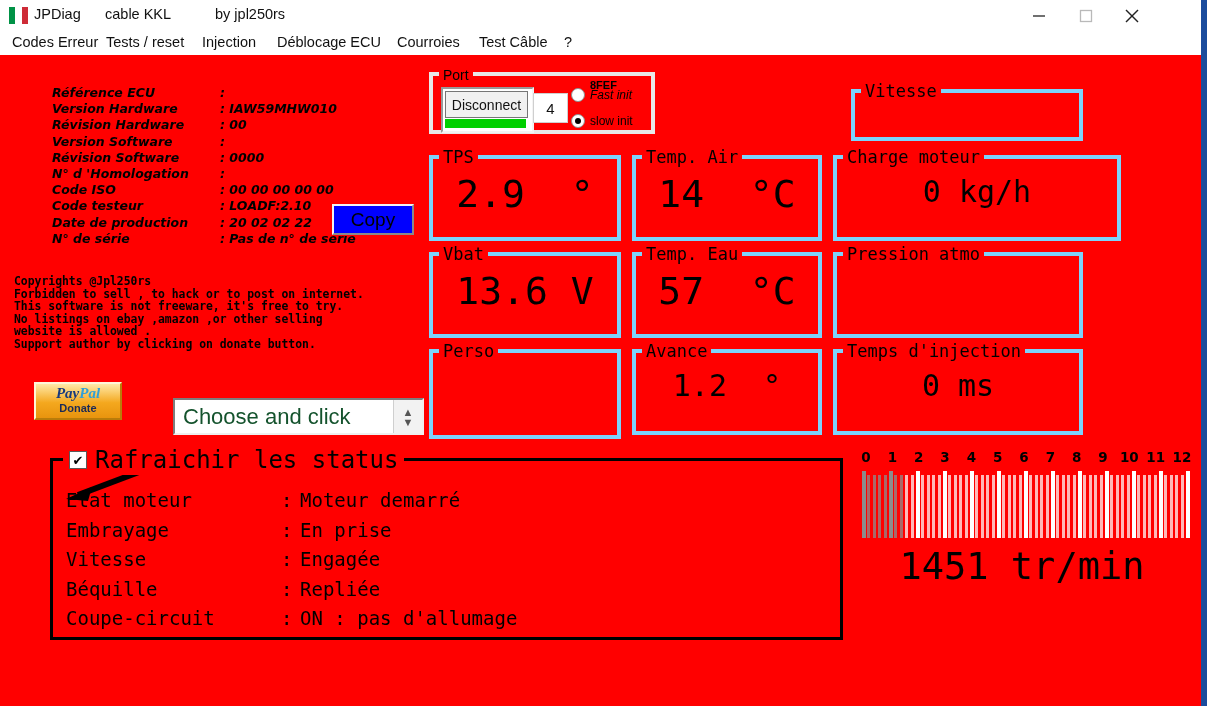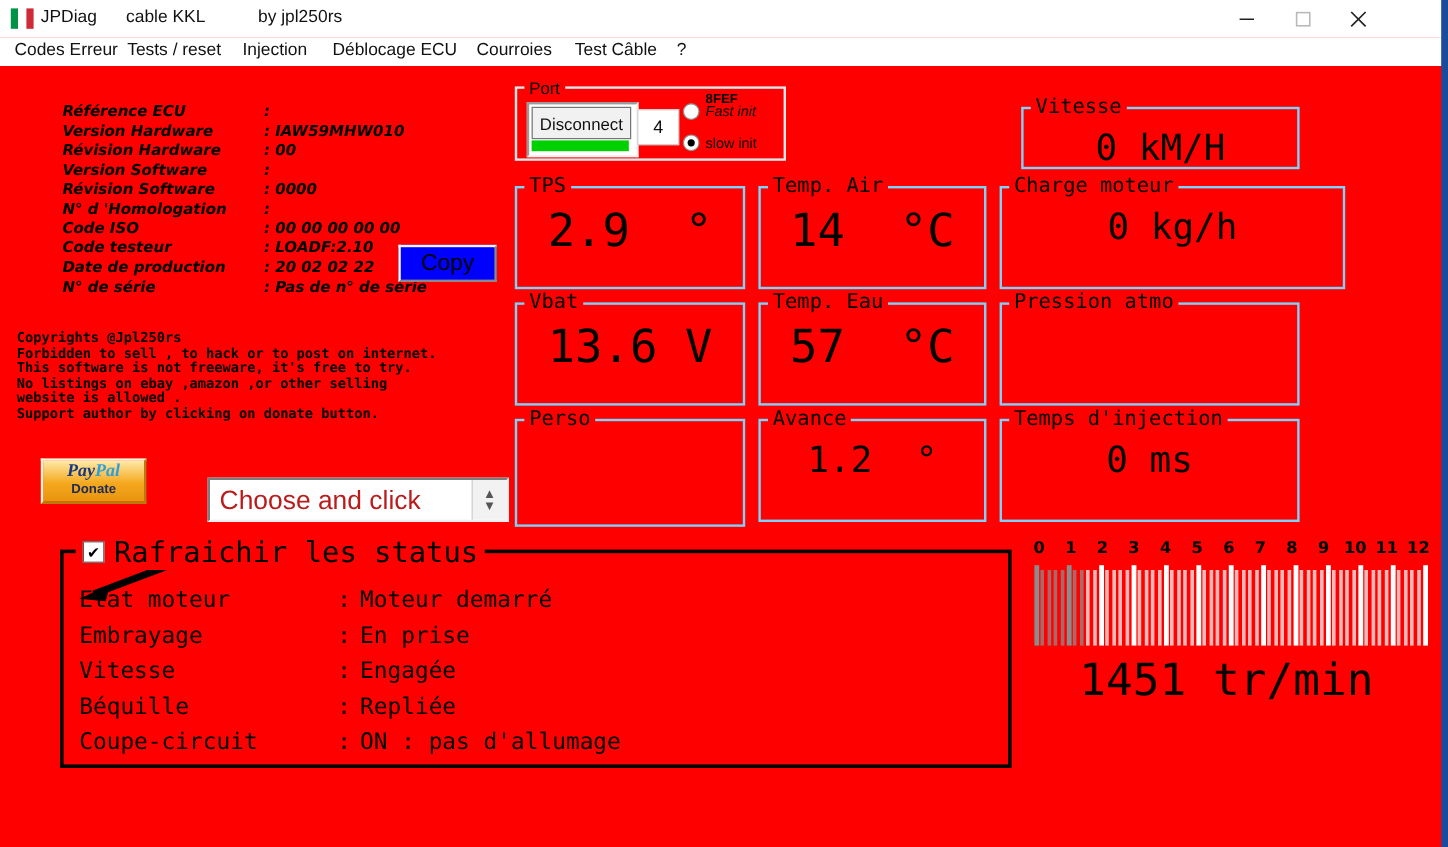--- a/index.html
+++ b/index.html
@@ -122,33 +122,33 @@
 
   
   #choose-combo{
     position:absolute;left:173px;top:341px;width:247px;height:33px;
     background:#ffffff;
     border:2px solid;border-color:#7d7d7d #efefef #efefef #7d7d7d;
     display:flex;align-items:center;cursor:pointer;
   }
   #choose-text{
     flex:1;padding-left:8px;
-    font-family:"Liberation Sans",sans-serif;font-size:22px;color:#b91c1c;
+    font-family:"Liberation Sans",sans-serif;font-size:22px;color:#14532d;
     white-space:nowrap;overflow:hidden;
   }
   #choose-spin{
     width:28px;height:100%;background:#f2f2f2;border-left:1px solid #cfcfcf;
     display:flex;flex-direction:column;align-items:center;justify-content:center;
     color:#555;font-size:11px;line-height:10px;
   }
 
   
   .grp{
     position:absolute;
-    border:2px solid #7dd3fc;
+    border:4px solid #7dd3fc;
     box-sizing:border-box;
   }
   .grp>.cap{
     position:absolute;left:6px;top:-11px;height:18px;
     background:#ff0000;padding:0 4px;
     font-family:"DejaVu Sans Mono",monospace;
     font-size:17px;line-height:18px;color:#000;white-space:nowrap;
   }
   .grp>.val{
     position:absolute;left:0;right:0;
@@ -393,21 +393,20 @@
       <div class="grp" style="left: 429px; top: 98px; width: 192px; height: 86px;">
         <div class="cap">TPS</div>
         <div class="val big">2.9  °</div>
       </div>
       <div class="grp" style="left: 632px; top: 98px; width: 190px; height: 86px;">
         <div class="cap">Temp. Air</div>
         <div class="val big">14  °C</div>
       </div>
       <div class="grp" style="left: 851px; top: 32px; width: 232px; height: 52px;">
         <div class="cap">Vitesse</div>
-        <div class="val med">0 kM/H</div>
       </div>
       <div class="grp" style="left: 833px; top: 98px; width: 288px; height: 86px;">
         <div class="cap">Charge moteur</div>
         <div class="val med">0 kg/h</div>
       </div>
       <div class="grp" style="left: 429px; top: 195px; width: 192px; height: 86px;">
         <div class="cap">Vbat</div>
         <div class="val big">13.6 V</div>
       </div>
       <div class="grp" style="left: 632px; top: 195px; width: 190px; height: 86px;">

